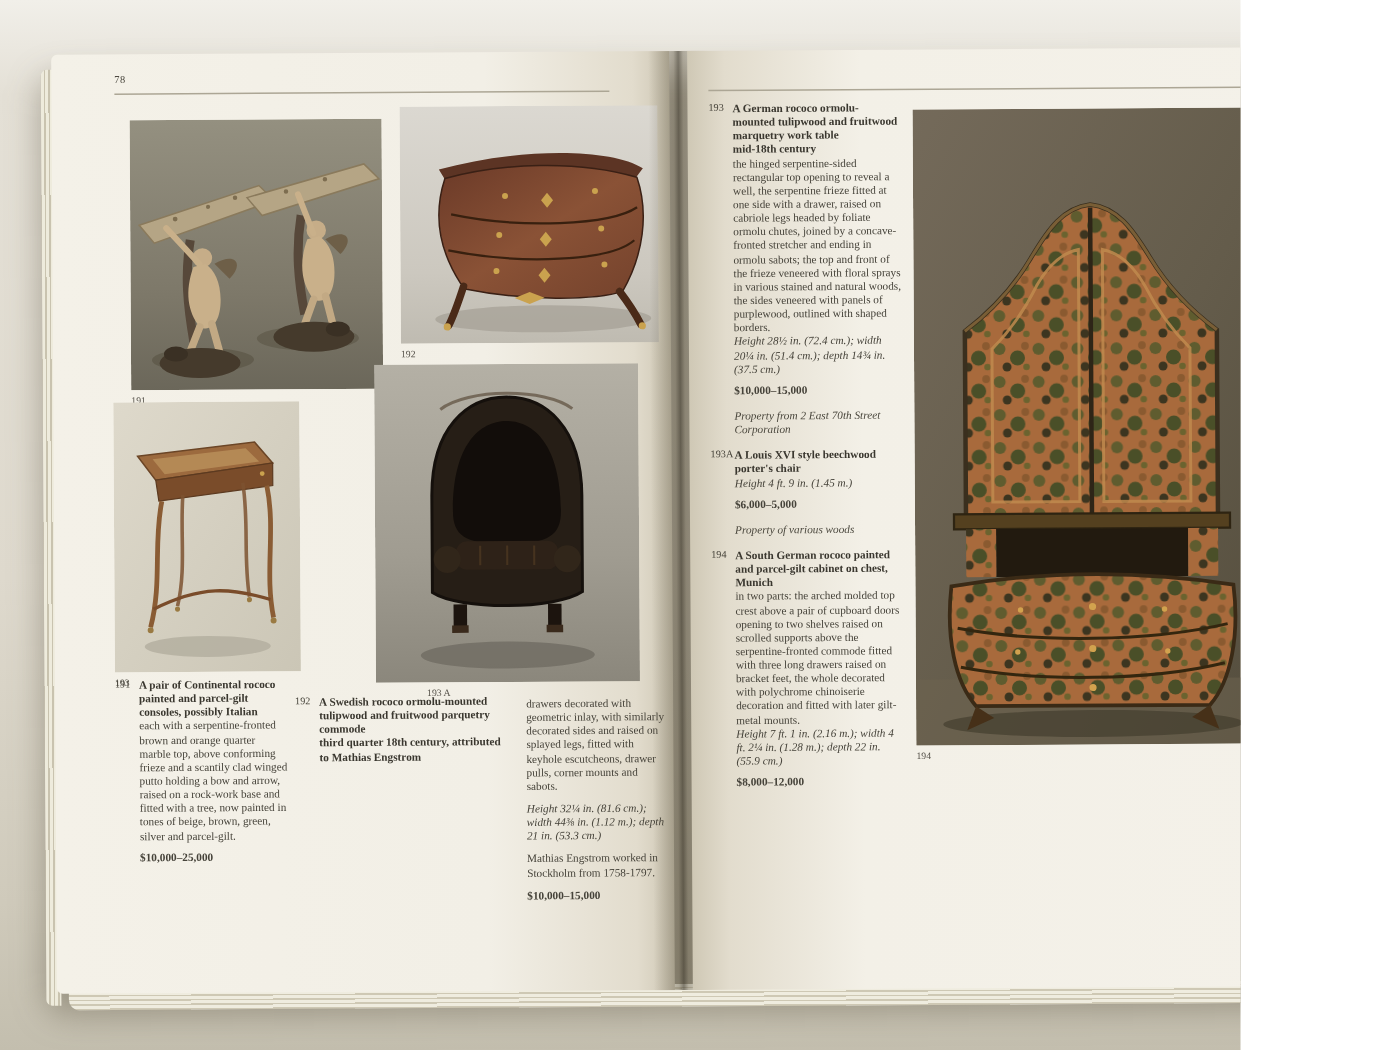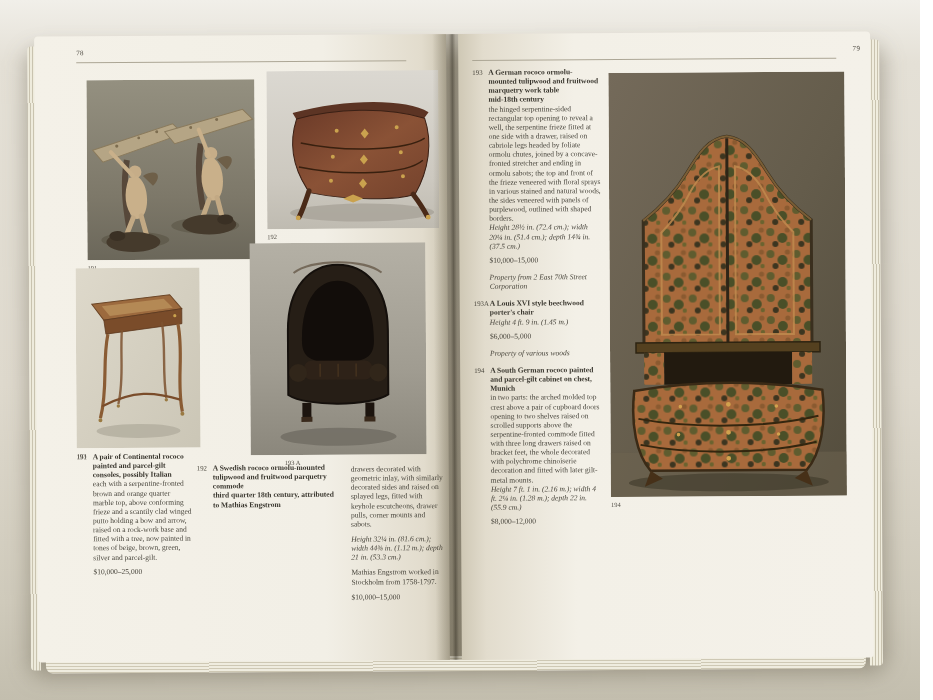--- a/index.html
+++ b/index.html
@@ -1,17 +1,17 @@
 <!DOCTYPE html>
 <html><head>
 <meta charset="utf-8">
 <style>
   html,body{margin:0;padding:0;}
   body{width:933px;height:700px;overflow:hidden;font-family:"Liberation Serif","DejaVu Serif",serif;}
-  .scene{position:relative;width:920px;height:700px;
+  .scene{position:relative;width:827px;height:700px;
     background:linear-gradient(180deg,#f1efe9 0%,#e4e0d6 9%,#ded9cd 55%,#cfcabb 86%,#c3beae 100%);overflow:hidden;}
   .book{position:absolute;left:36px;top:34px;width:836px;height:626px;transform:rotate(-0.35deg);}
   .book-shadow{position:absolute;left:-8px;top:14px;right:-12px;bottom:-14px;background:rgba(75,68,50,.38);filter:blur(11px);border-radius:14px;}
   .stack-bottom{position:absolute;left:8px;right:8px;bottom:-11px;height:15px;border-radius:0 0 7px 7px;
     background:repeating-linear-gradient(180deg,#efecdf 0 2px,#cec8b4 2px 3px);}
   .edge-right{position:absolute;right:-9px;top:8px;bottom:-8px;width:13px;border-radius:0 4px 4px 0;
     background:repeating-linear-gradient(90deg,#f0edde 0 2px,#c9c3af 2px 3px);}
   .edge-left{position:absolute;left:-7px;top:10px;bottom:-8px;width:10px;border-radius:4px 0 0 4px;
     background:repeating-linear-gradient(90deg,#eeebdc 0 2px,#c9c3af 2px 3px);}
   .page{position:absolute;top:0;bottom:0;width:412px;}
@@ -25,21 +25,21 @@
   .rule{position:absolute;height:1px;background:#aca695;}
   .figure{position:absolute;}
   .figure svg{display:block;}
   .figcap{font-size:6.5px;color:#56524a;margin-top:4px;}
   .col{position:absolute;font-size:7.5px;line-height:1.22;color:#46433a;}
   .lot{position:relative;padding-left:16px;margin:0 0 7px 0;}
   .lotno{position:absolute;left:0;top:1px;font-size:6.8px;color:#46433a;}
   .t{font-weight:bold;color:#3a372f;}
   .sub{font-weight:bold;color:#3a372f;}
   .it{font-style:italic;}
-  .est{margin-top:5px;}
+  .est{margin-top:5px;font-weight:bold;}
   .prov{font-style:italic;margin:8px 0 8px 16px;color:#4a473d;}
   .cont{margin:0 0 6px 0;}
 </style>
 </head>
 <body>
 
 <div class="scene">
   <div class="book">
     <div class="book-shadow"></div>
     <div class="stack-bottom"></div>

